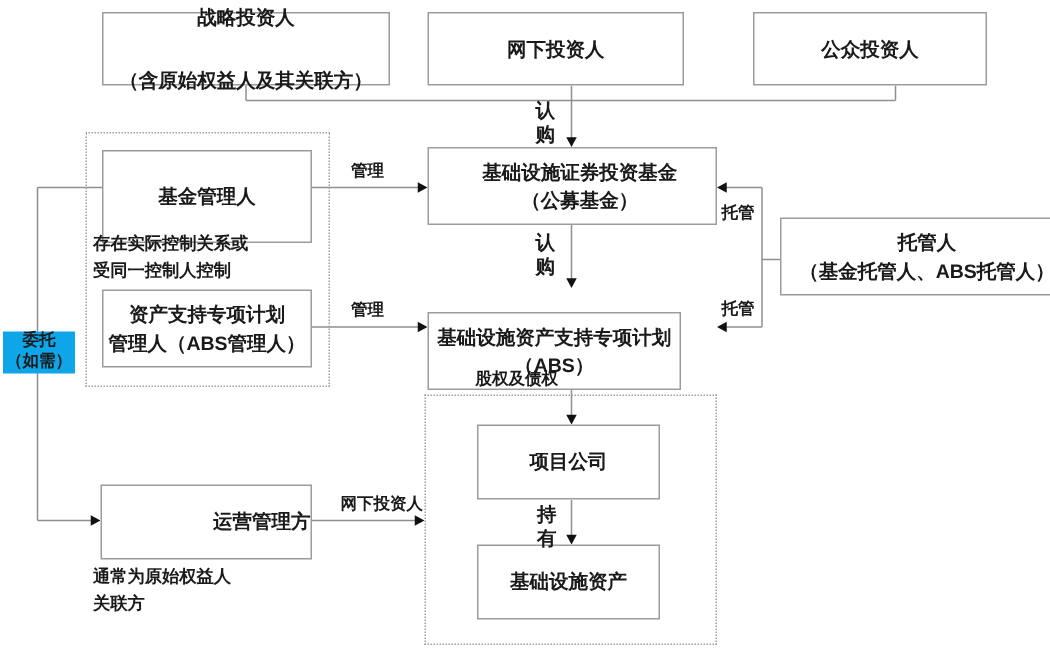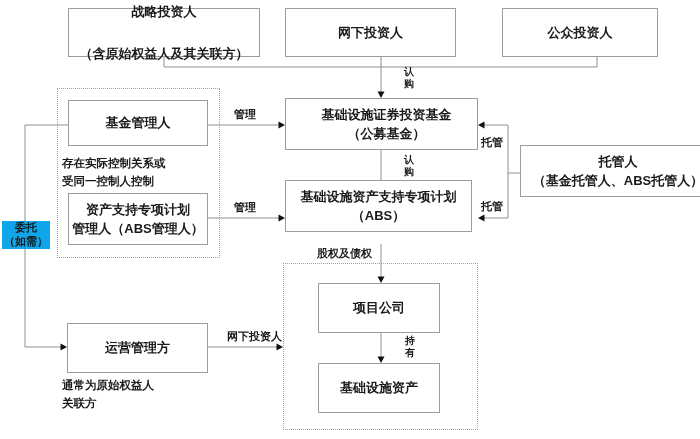--- a/index.html
+++ b/index.html
@@ -17,22 +17,22 @@
   }
   .dashedbox{
     position:absolute;box-sizing:border-box;
     border:1px dotted #a0a0a0;background:transparent;z-index:1;
   }
   .elabel{
     position:absolute;font-size:11px;font-weight:bold;color:#1a1a1a;
     line-height:1.25;white-space:nowrap;z-index:3;
   }
   .vlabel{
-    position:absolute;font-size:10px;font-weight:bold;color:#1a1a1a;
-    width:13px;word-break:break-all;line-height:1.2;text-align:right;z-index:3;margin-left:44px;
+    position:absolute;font-size:13px;font-weight:bold;color:#1a1a1a;
+    width:13px;word-break:break-all;line-height:1.2;text-align:left;z-index:3;
   }
   .note{
     position:absolute;font-size:11.5px;font-weight:bold;color:#1a1a1a;
     text-align:left;line-height:1.55;z-index:2;
   }
   .whitebg{background:#0ea5e9;padding:0 1px;}
   .center{text-align:center;}
 </style>
 </head>
 <body>
@@ -93,26 +93,26 @@
     <div>网下投资人</div>
   </div>
   <div class="box" style="left:502px;top:8px;width:156px;height:49px;">
     <div>公众投资人</div>
   </div>
 
   <div class="box" style="left:285px;top:98px;width:193px;height:52px;padding-left:10px;">
     <div>基础设施证券投资基金</div>
     <div>（公募基金）</div>
   </div>
-  <div class="box" style="left:285px;top:180px;width:187px;height:52px;text-align:center;">
+  <div class="box" style="left:285px;top:208px;width:169px;height:52px;text-align:center;">
     <div>基础设施资产支持专项计划</div>
     <div>（ABS）</div>
   </div>
 
-  <div class="box" style="left:68px;top:100px;width:140px;height:46px;">
+  <div class="box" style="left:68px;top:100px;width:140px;height:62px;">
     <div>基金管理人</div>
   </div>
   <div class="note" style="left:62px;top:155px;width:152px;">
     <div>存在实际控制关系或</div>
     <div>受同一控制人控制</div>
   </div>
   <div class="box" style="left:68px;top:193px;width:140px;height:52px;">
     <div>资产支持专项计划</div>
     <div>管理人（ABS管理人）</div>
   </div>
@@ -122,21 +122,21 @@
     <div>（基金托管人、ABS托管人）</div>
   </div>
 
   <div class="box" style="left:318px;top:283px;width:122px;height:50px;">
     <div>项目公司</div>
   </div>
   <div class="box" style="left:318px;top:363px;width:122px;height:50px;">
     <div>基础设施资产</div>
   </div>
 
-  <div class="box" style="left:67px;top:323px;width:141px;height:50px;">
+  <div class="box" style="left:67px;top:323px;width:141px;height:50px;align-items:flex-end;">
     <div>运营管理方</div>
   </div>
   <div class="note" style="left:62px;top:377px;width:152px;">
     <div>通常为原始权益人</div>
     <div>关联方</div>
   </div>
 
   <div class="vlabel" style="left:357px;top:66px;">认购</div>
   <div class="vlabel" style="left:357px;top:154px;">认购</div>
   <div class="elabel" style="left:234px;top:108px;">管理</div>

